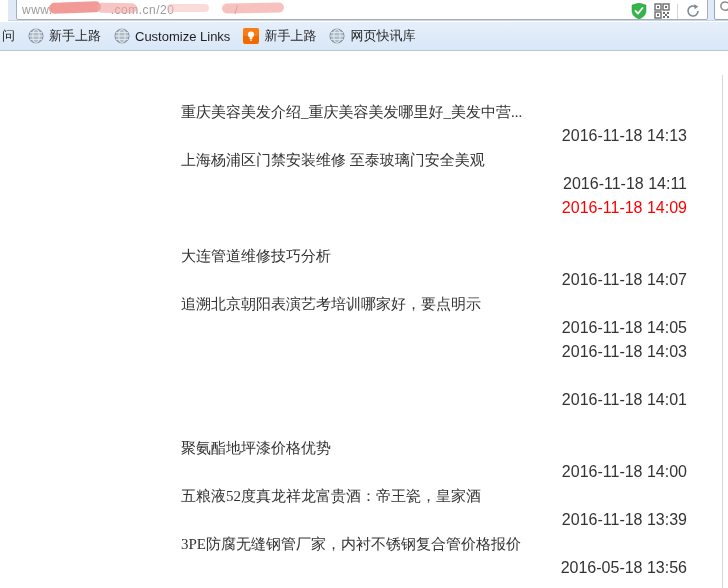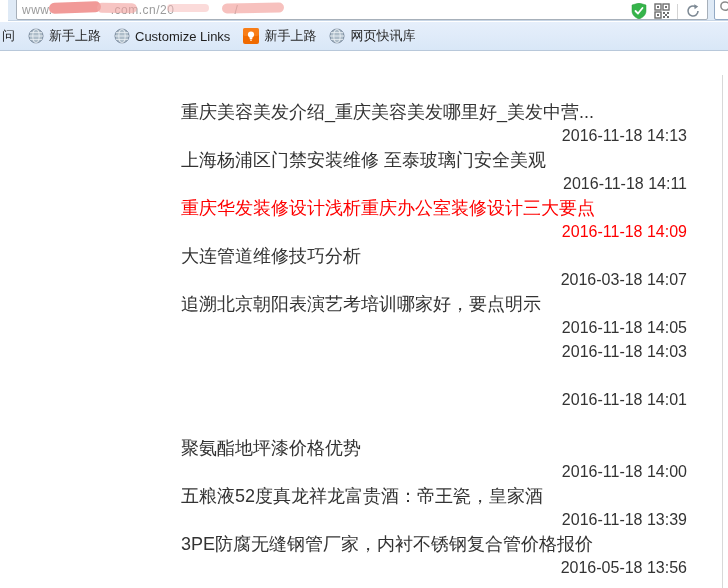--- a/index.html
+++ b/index.html
@@ -72,22 +72,22 @@
   .scroll-edge {
     position: absolute; left: 722px; top: 75px; width: 1px; height: 513px;
     background: #d8d8d8;
   }
   .article-list {
     position: absolute; left: 181px; top: 49px; width: 506px;
   }
   .article-item { height: 48px; }
   .article-title {
     display: block; height: 24px; line-height: 24px;
-    font-size: 18px; color: #333333; text-decoration: none;
-    white-space: nowrap; overflow: hidden; text-align: left; cursor: pointer;
+    font-size: 15px; color: #333333; text-decoration: none;
+    white-space: nowrap; overflow: hidden; text-align: left; cursor: pointer; font-family: Liberation Serif, serif;
   }
   .article-date {
     display: block; height: 24px; line-height: 24px;
     font-size: 16px; color: #333333; text-align: right;
   }
   .article-item.hot .article-title, .article-item.hot .article-date { color: #fe0000; }
 </style>
 </head>
 <body>
 
@@ -203,26 +203,25 @@
   <div class="article-list">
       <div class="article-item">
         <a class="article-title">重庆美容美发介绍_重庆美容美发哪里好_美发中营...</a>
         <span class="article-date">2016-11-18 14:13</span>
       </div>
       <div class="article-item">
         <a class="article-title">上海杨浦区门禁安装维修 至泰玻璃门安全美观</a>
         <span class="article-date">2016-11-18 14:11</span>
       </div>
       <div class="article-item hot">
-        <a class="article-title">重庆华发装修设计浅析重庆办公室装修设计三大要点</a>
         <span class="article-date">2016-11-18 14:09</span>
       </div>
       <div class="article-item">
         <a class="article-title">大连管道维修技巧分析</a>
-        <span class="article-date">2016-03-18 14:07</span>
+        <span class="article-date">2016-11-18 14:07</span>
       </div>
       <div class="article-item">
         <a class="article-title">追溯北京朝阳表演艺考培训哪家好，要点明示</a>
         <span class="article-date">2016-11-18 14:05</span>
       </div>
       <div class="article-item">
         <span class="article-date">2016-11-18 14:03</span>
       </div>
       <div class="article-item">
         <span class="article-date">2016-11-18 14:01</span>

